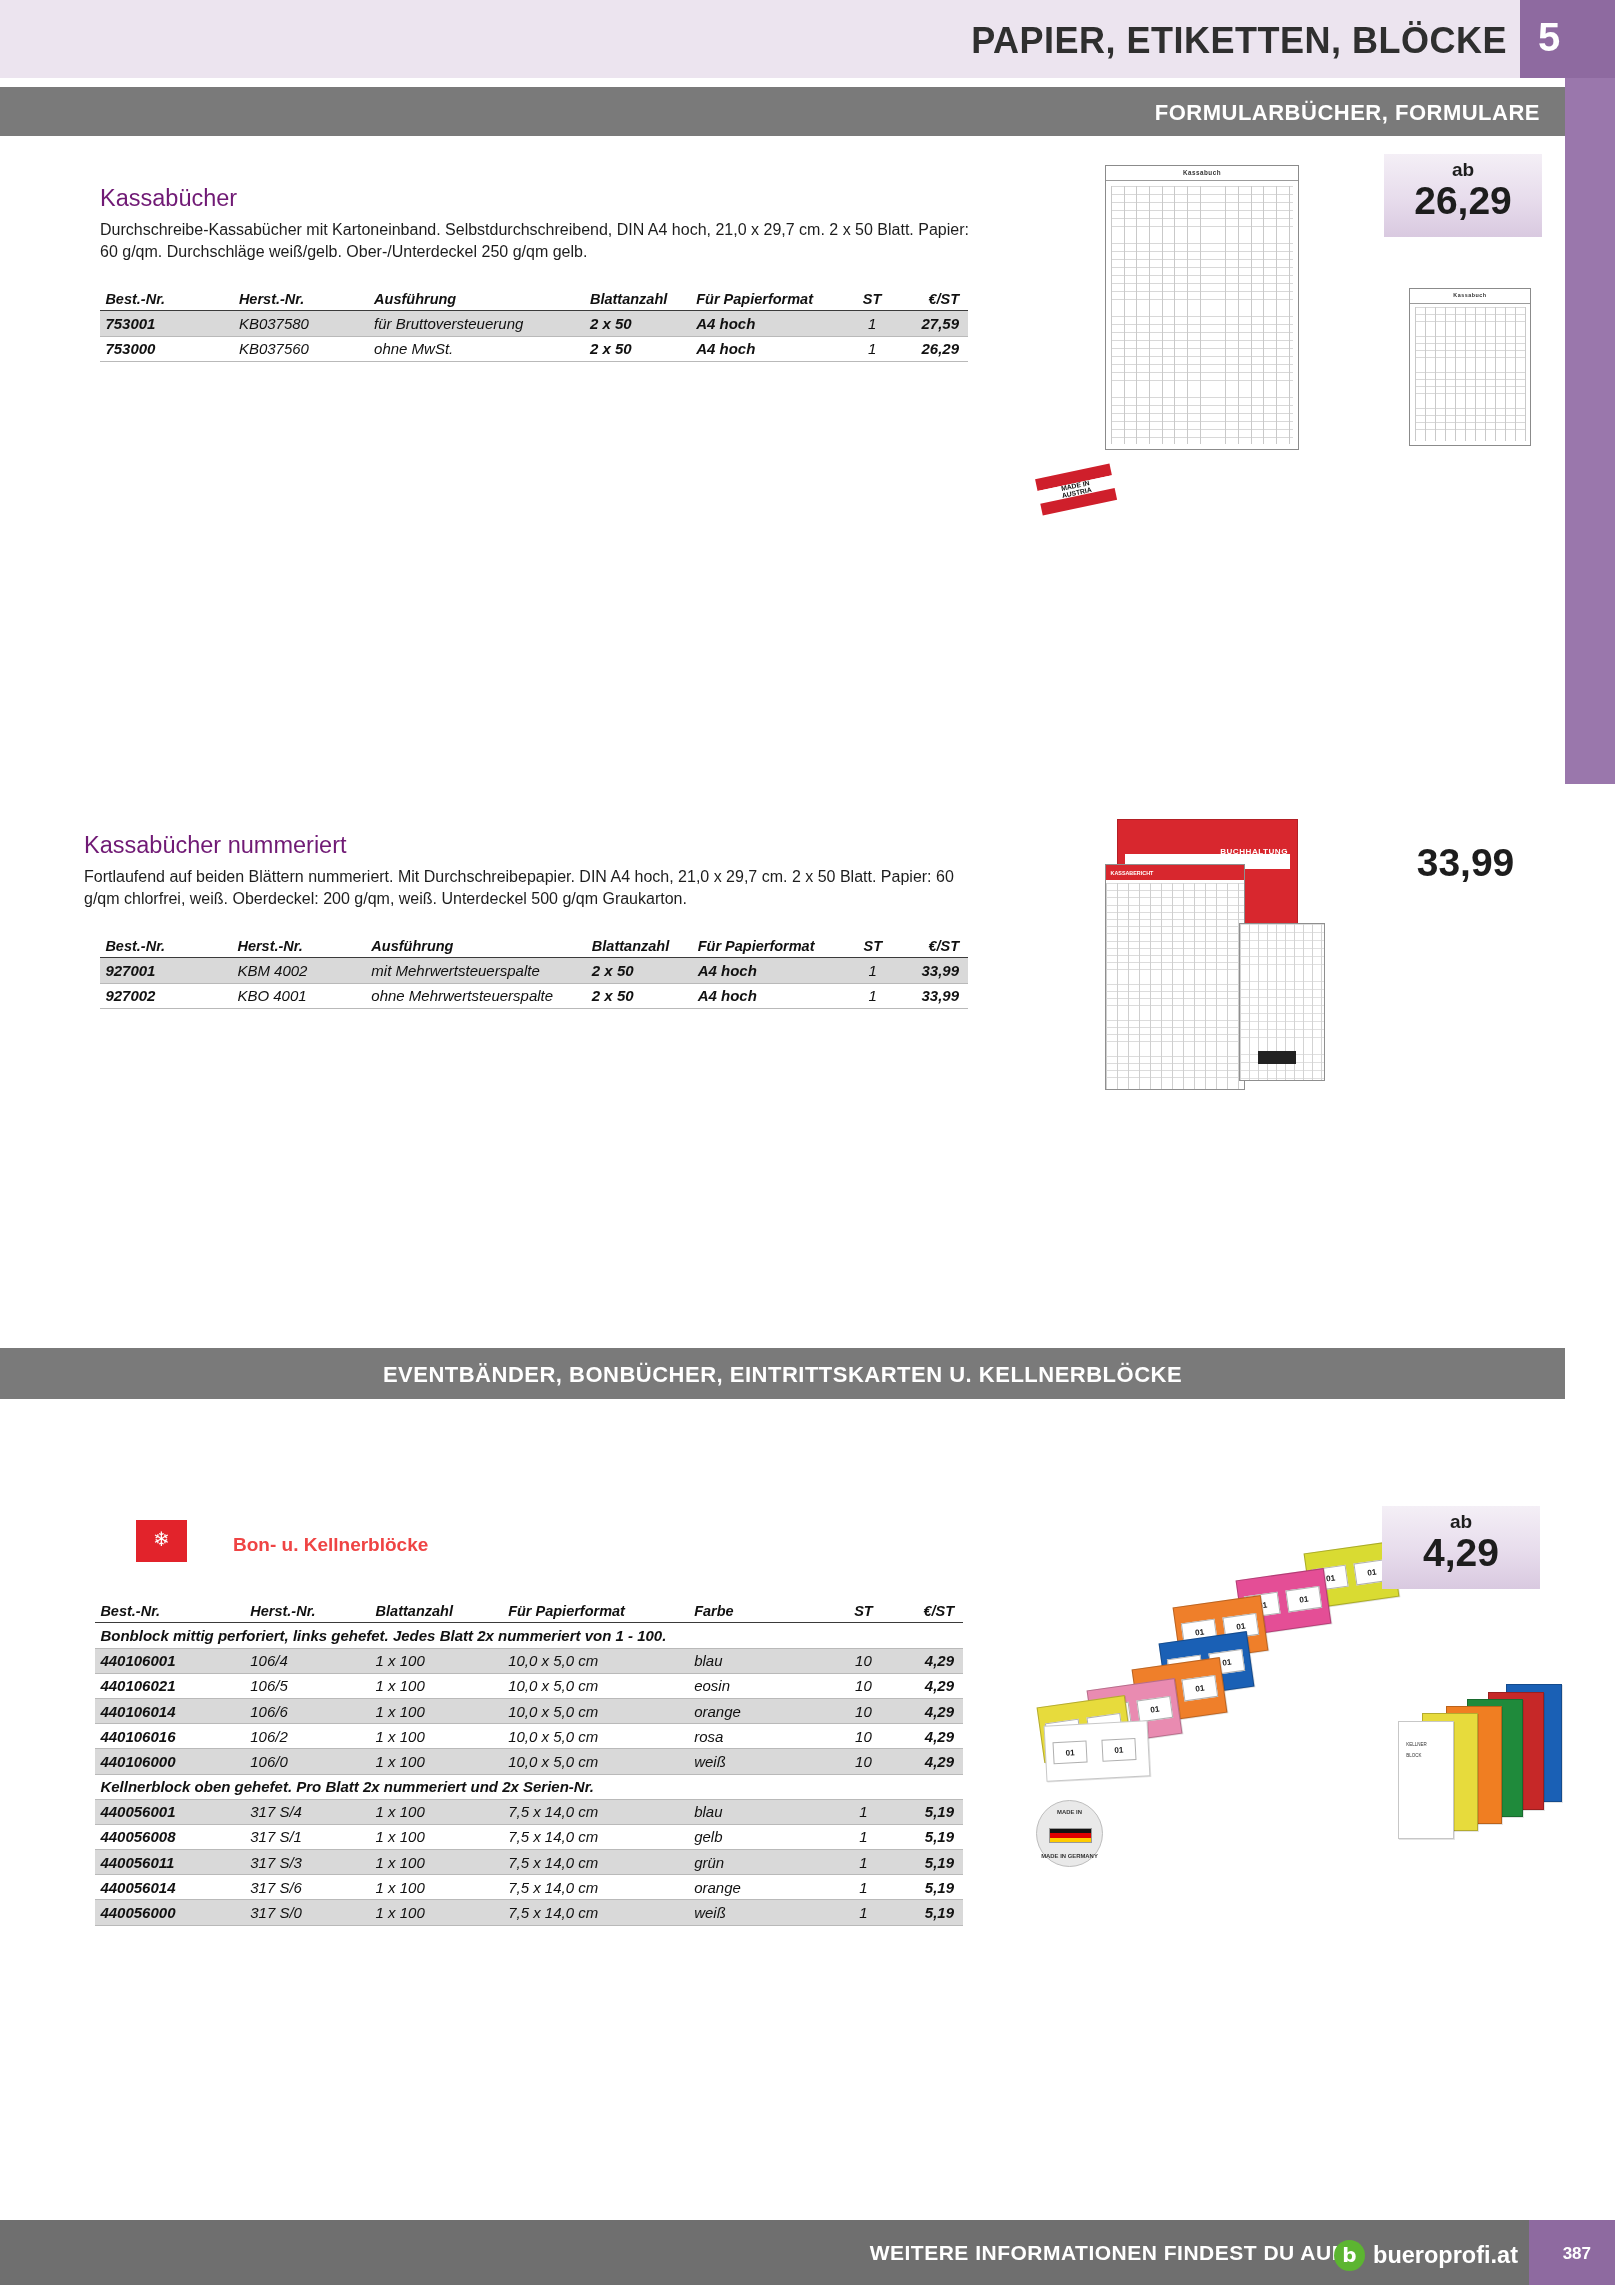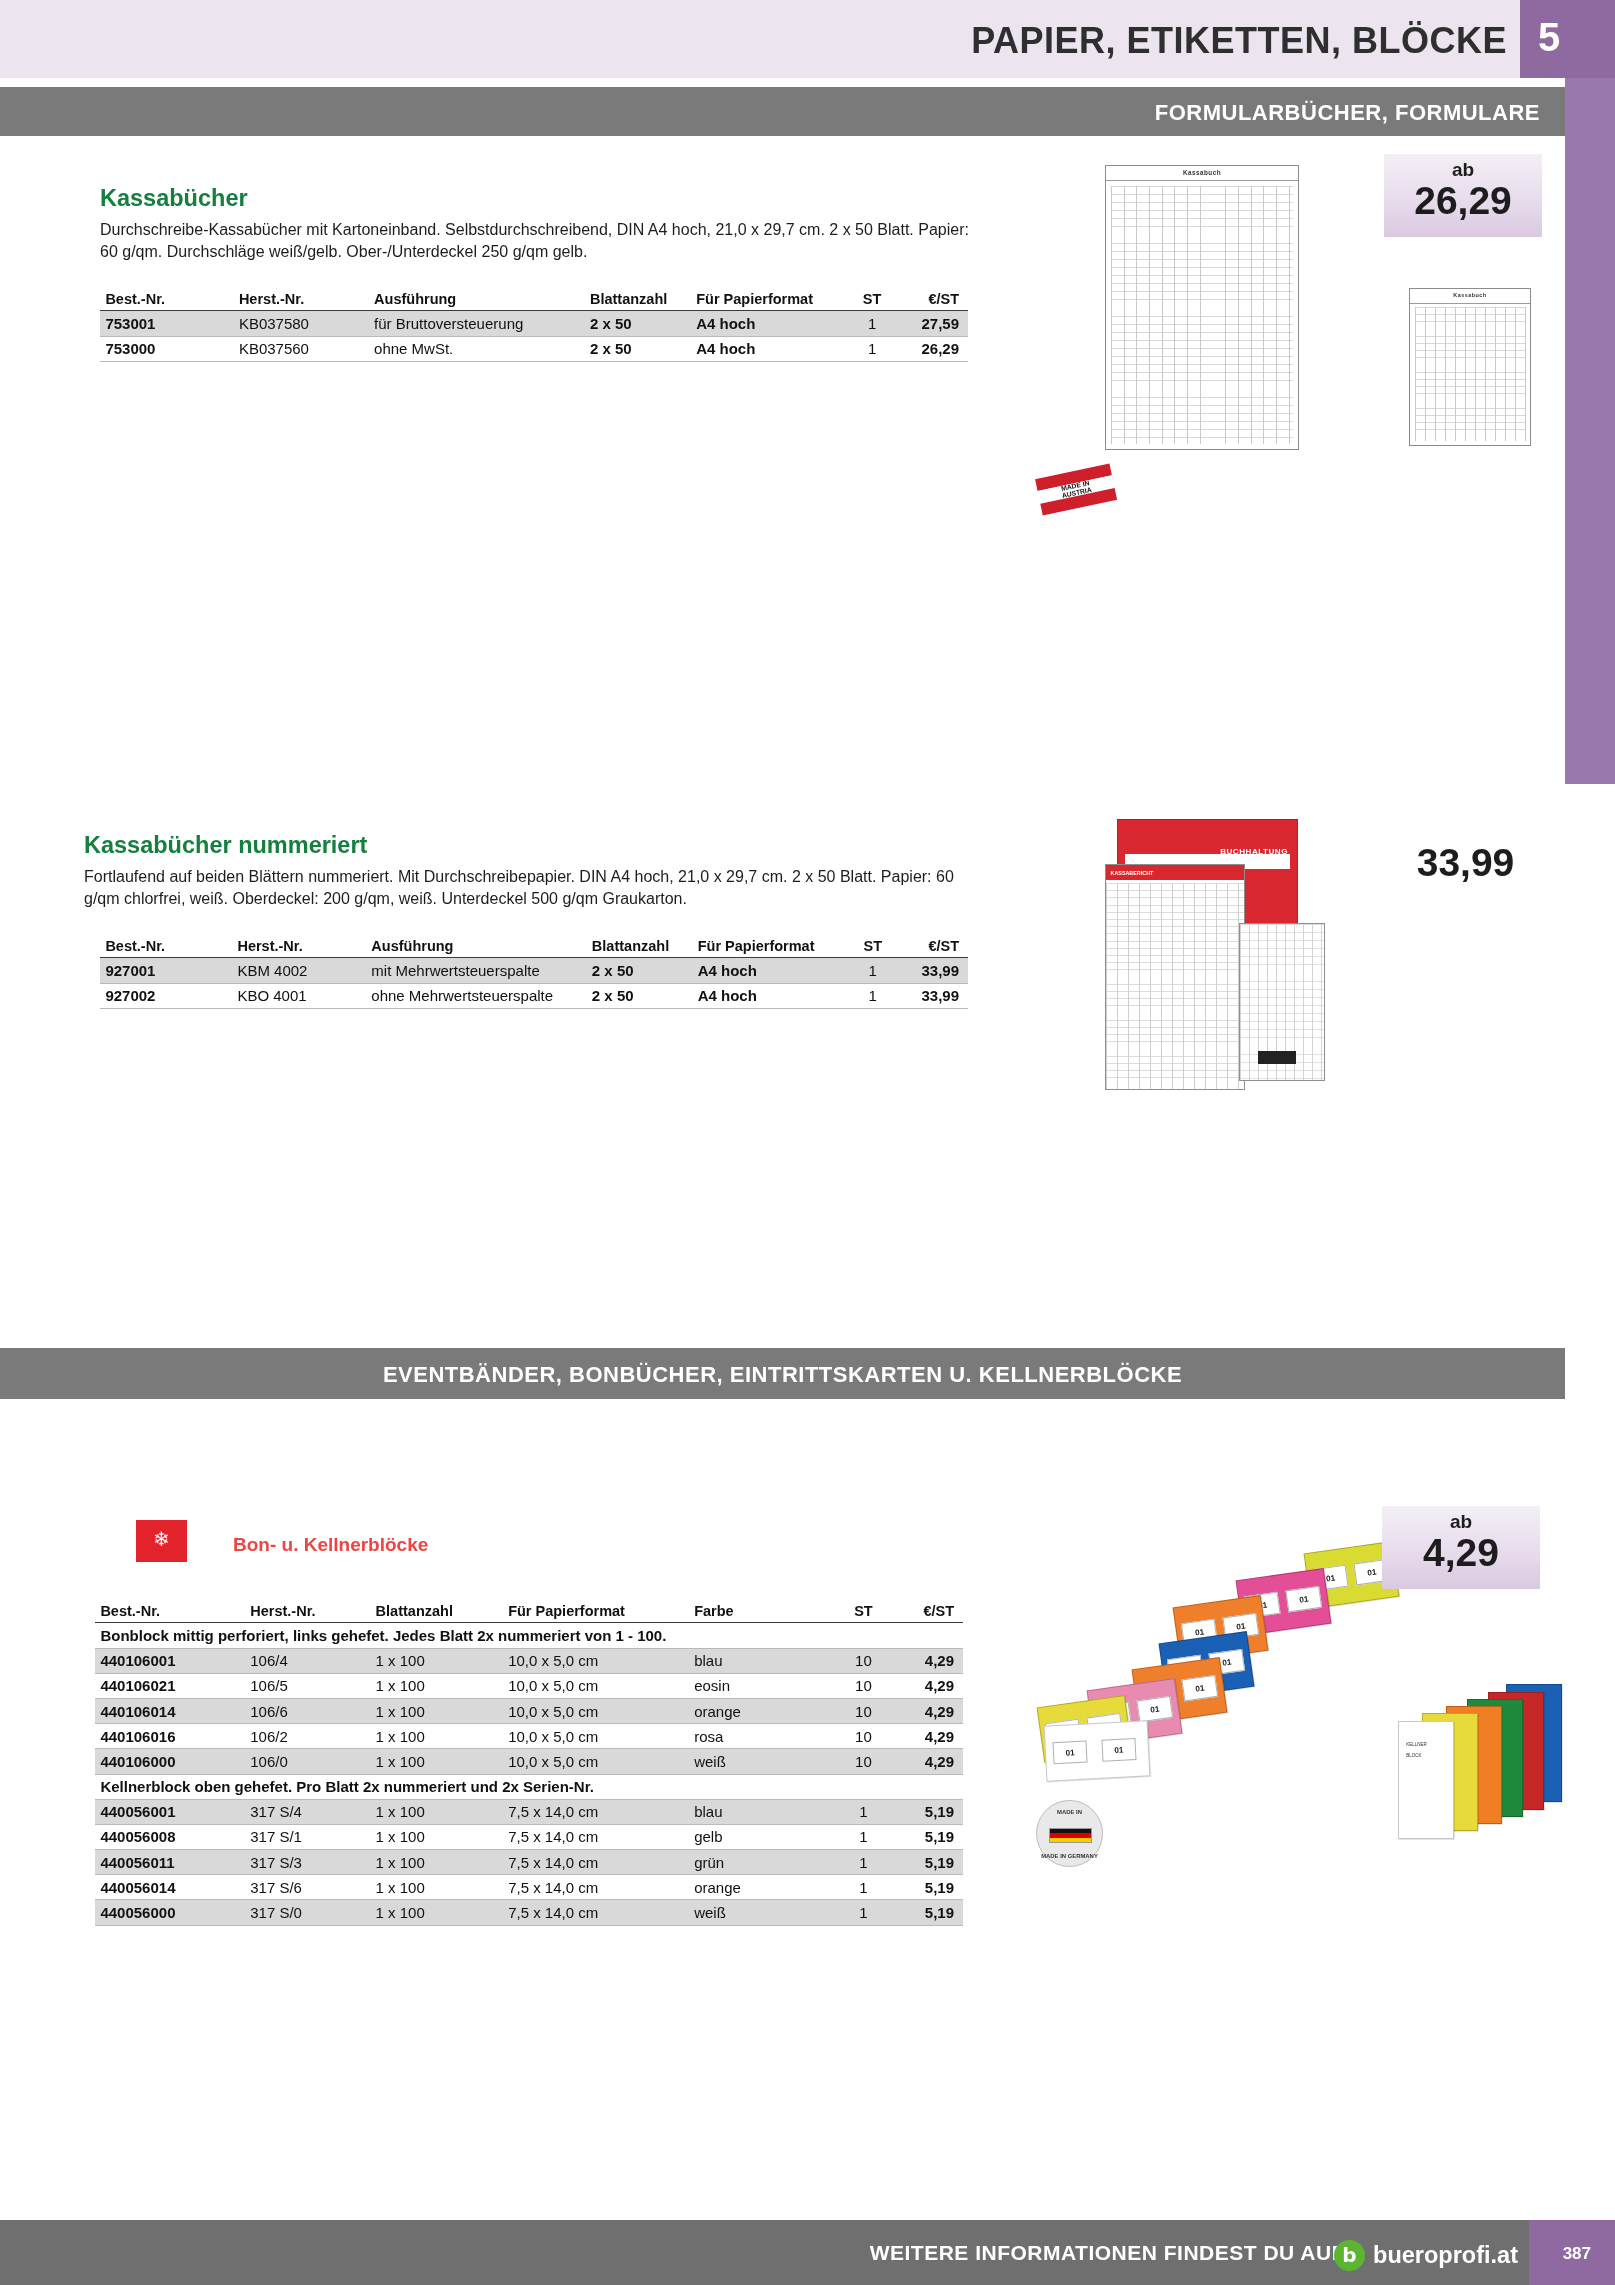--- a/index.html
+++ b/index.html
@@ -50,32 +50,33 @@
     background:#7a7a7a;
   }
   .band2 .band-label-c {
     position:absolute; left:0; right:0; top:13.6px;
     text-align:center; color:#fff; font-weight:bold; font-size:22px;
     letter-spacing:0.5px;
   }
 
   
   .prod-title {
-    font-size:23.5px; font-weight:bold; color:#15803d;
+    font-size:23.5px; font-weight:normal; color:#701a75;
   }
   .prod-desc {
     font-size:16px; color:#1d1d1d; line-height:1.38; margin-top:7.2px;
     max-width:887px;
   }
 
   
   table.pt {
     border-collapse:collapse;
     font-size:15px;
     color:#111;
+    font-style:italic;
   }
   table.pt th {
     font-weight:bold; text-align:left;
     padding:1.8px 9px 3.6px 5.4px;
     font-size:14.5px;
     border-bottom:1.8px solid #3a3a3a;
     white-space:nowrap;
   }
   table.pt td {
     padding:3.6px 9px 3.6px 5.4px;

